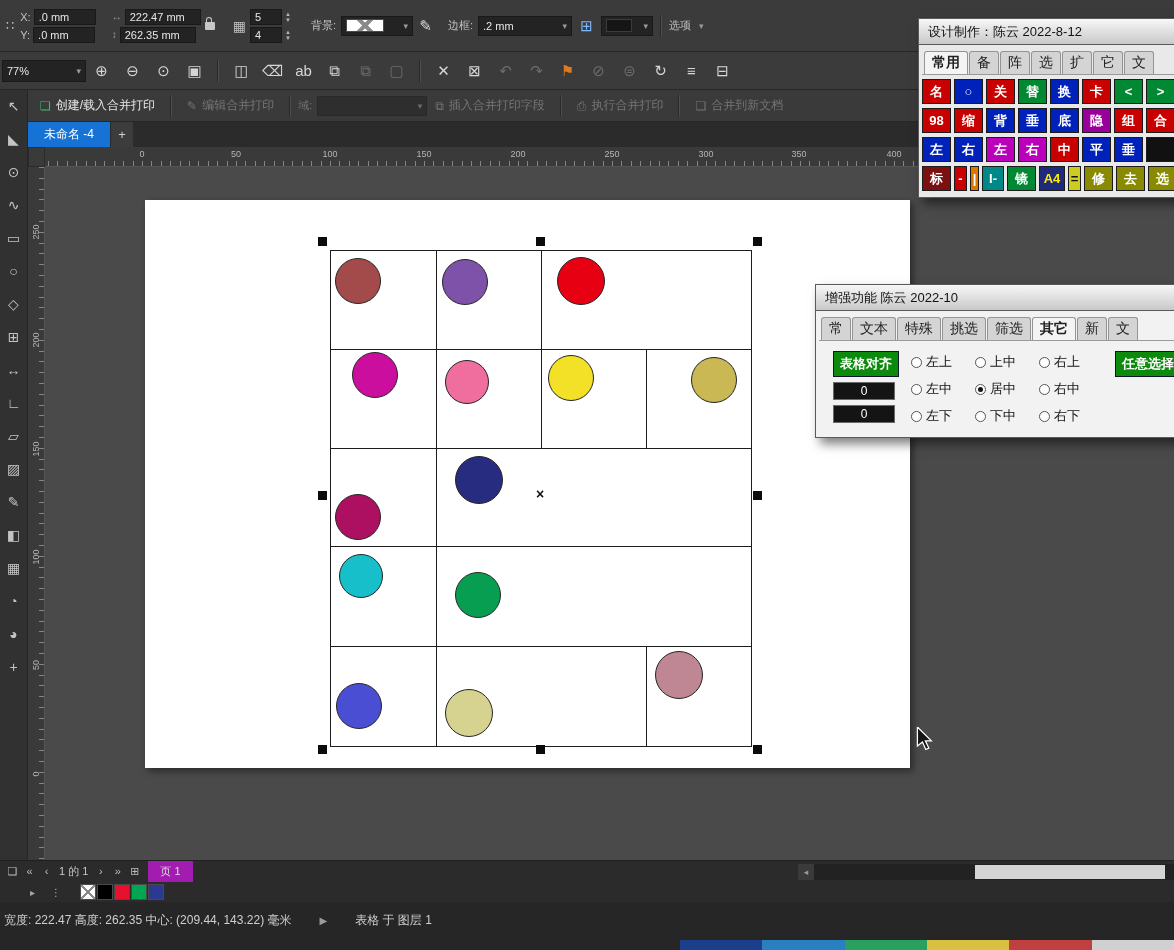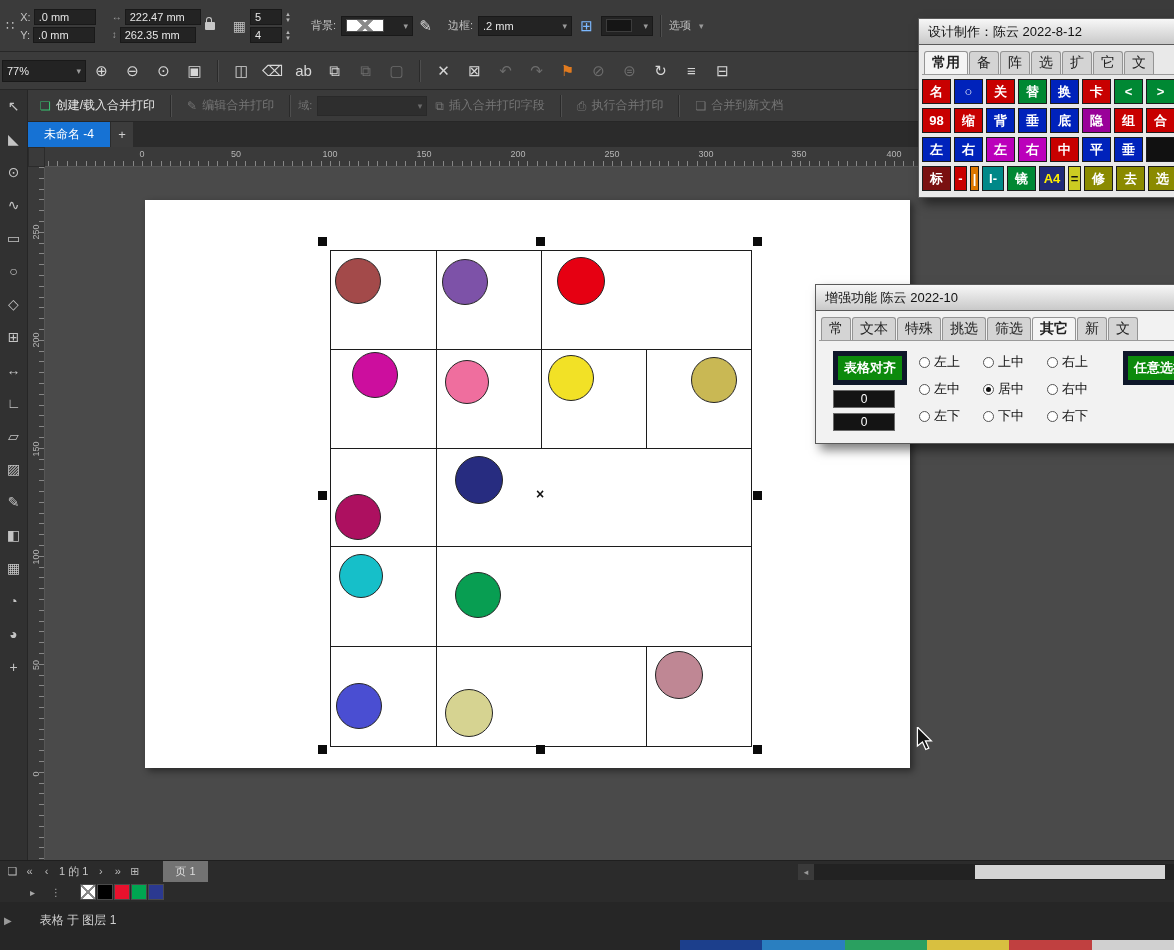--- a/index.html
+++ b/index.html
@@ -69,33 +69,33 @@
   .pbody{background:#e9e9e9;border:1px solid #5a5a5a;border-top:none;padding:3px 3px 6px;}
   .ptabs{display:flex;gap:1px;padding:3px 2px 0;border-bottom:1px solid #9a9a9a;}
   .ptab{background:#d4d4d4;border:1px solid #949494;border-bottom:none;border-radius:3px 3px 0 0;
         padding:2px 7px;font-size:14px;color:#222;white-space:nowrap;}
   .ptab.sel{background:#f4f4f4;font-weight:bold;}
   .prow{display:flex;gap:3px;margin-top:4px;}
   .pbtn{height:25px;width:29px;min-width:29px;box-sizing:border-box;display:flex;align-items:center;justify-content:center;
         color:#fff;font-weight:bold;font-size:13px;border:1px solid #1c1c1c;overflow:hidden;white-space:nowrap;}
   #panel2 .pbody{background:#f2f2f2;}
   .p2content{display:flex;margin:10px 0 6px 14px;gap:12px;align-items:flex-start;}
-  .gbtn{background:#0c8a0c;color:#fff;font-size:13px;font-weight:bold;border:5px solid #0f172a;padding:3px 6px;
+  .gbtn{background:#0c8a0c;color:#fff;font-size:13px;font-weight:bold;border:1px solid #0f172a;padding:3px 6px;
         text-align:center;white-space:nowrap;}
   .zfield{width:62px;height:18px;background:#141414;color:#fff;font-size:12px;display:flex;align-items:center;
           justify-content:center;border:1px solid #6a6a6a;box-sizing:border-box;}
   .rgrid{display:grid;grid-template-columns:repeat(3,62px);row-gap:9px;column-gap:2px;margin-top:2px;}
   .ropt{display:flex;align-items:center;gap:4px;font-size:13px;color:#111;white-space:nowrap;}
   .radio{width:11px;height:11px;min-width:11px;border:1px solid #555;border-radius:50%;background:#fff;position:relative;box-sizing:border-box;}
   .radio.sel::after{content:"";position:absolute;inset:2px;border-radius:50%;background:#111;}
   
   #pagenav{position:absolute;left:0;right:0;top:860px;height:22px;background:#2b2b2b;border-top:1px solid #1f1f1f;
            display:flex;align-items:center;color:#c8c8c8;font-size:11px;box-sizing:border-box;padding-left:4px;}
   .navicon{width:17px;text-align:center;color:#bdbdbd;font-size:11px;}
-  .pagetab{background:#737373;padding:3px 12px;margin-left:20px;color:#ddd;}
+  .pagetab{background:#a21caf;padding:3px 12px;margin-left:5px;color:#ddd;}
   .hscroll-left{width:16px;height:16px;background:#3a3a3a;display:flex;align-items:center;justify-content:center;
            margin-left:auto;color:#999;font-size:9px;}
   .hscroll-track{width:360px;height:16px;background:#222;position:relative;}
   .hscroll-thumb{position:absolute;right:9px;top:1px;width:190px;height:14px;background:#d4d4d4;}
   #palettebar{position:absolute;left:0;right:0;top:882px;height:20px;background:#2b2b2b;display:flex;align-items:center;
            gap:1px;box-sizing:border-box;padding-left:30px;}
   .palicon{color:#a8a8a8;font-size:10px;margin-right:8px;}
   .swatch{width:16px;height:16px;border:1px solid #4a4a4a;box-sizing:border-box;}
   #statusbar{position:absolute;left:0;right:0;top:902px;height:48px;background:#262626;color:#cfcfcf;font-size:12px;}
   .statusrow{display:flex;align-items:center;gap:28px;padding:10px 0 0 4px;white-space:nowrap;}
@@ -481,20 +481,21 @@
         <div class="swatch sw-none"></div>
         <div class="swatch" style="background: rgb(0, 0, 0);"></div>
         <div class="swatch" style="background: rgb(232, 17, 45);"></div>
         <div class="swatch" style="background: rgb(0, 166, 81);"></div>
         <div class="swatch" style="background: rgb(43, 57, 144);"></div>
       </span>
   </div>
 
   <div id="statusbar">
     <div class="statusrow">
+      <span>宽度: 222.47  高度: 262.35  中心: (209.44, 143.22) 毫米</span>
       <span class="statarrow">▶</span>
       <span>表格 于 图层 1</span>
     </div>
   </div>
   <div id="taskstrip">
       <div class="tseg" style="background: rgb(28, 63, 140);"></div>
       <div class="tseg" style="background: rgb(42, 127, 192);"></div>
       <div class="tseg" style="background: rgb(42, 160, 96);"></div>
       <div class="tseg" style="background: rgb(216, 192, 64);"></div>
       <div class="tseg" style="background: rgb(192, 64, 64);"></div>

